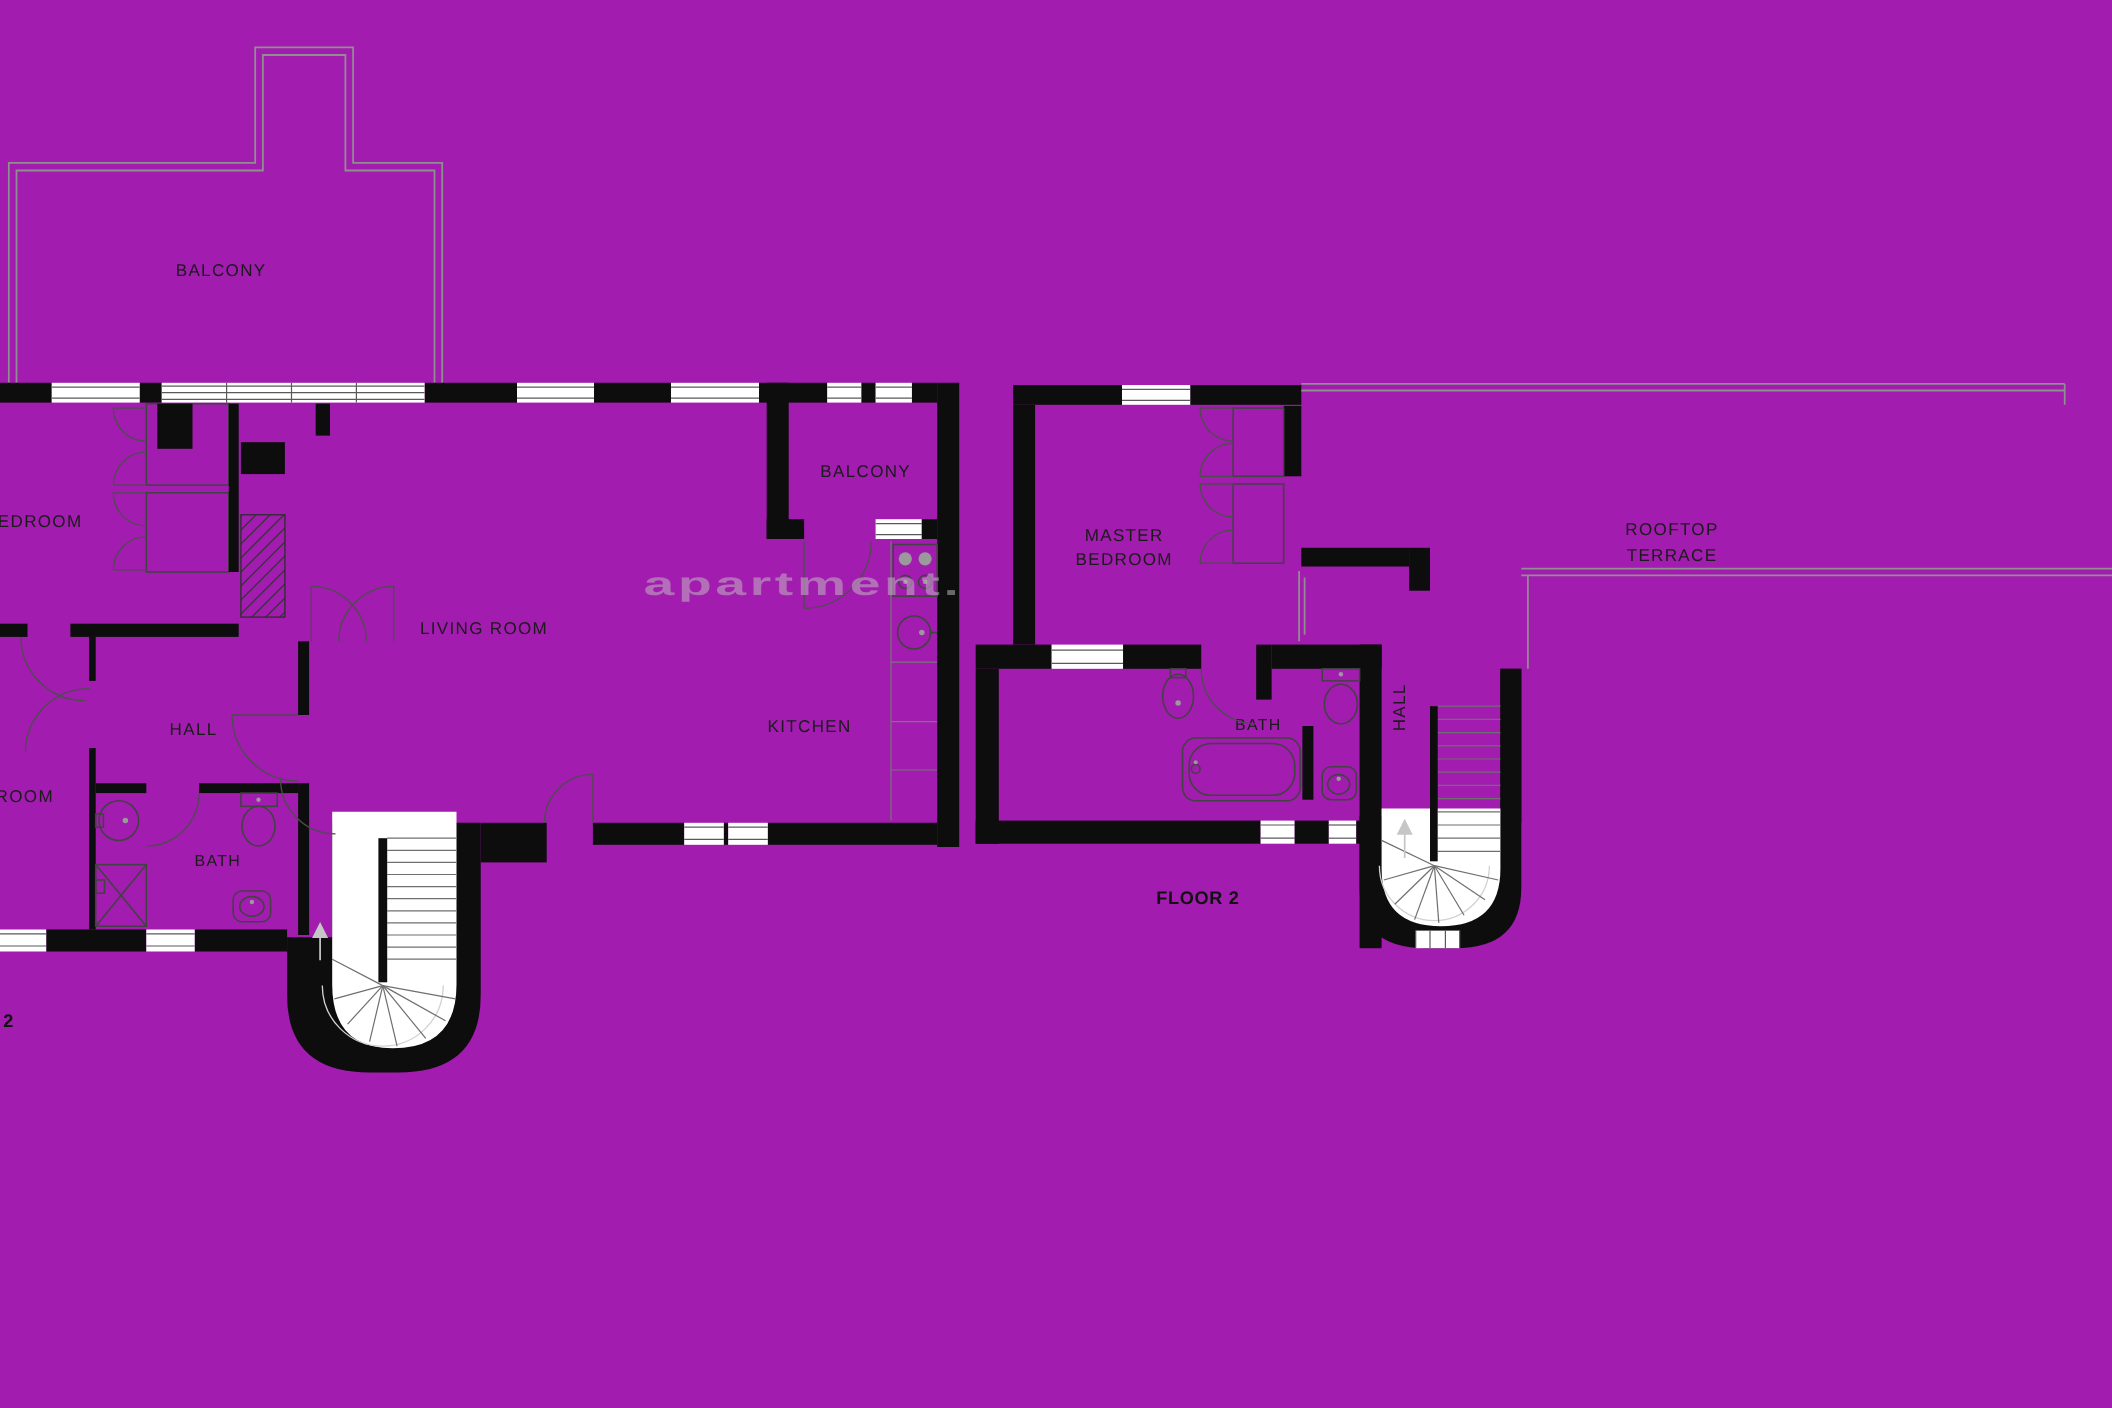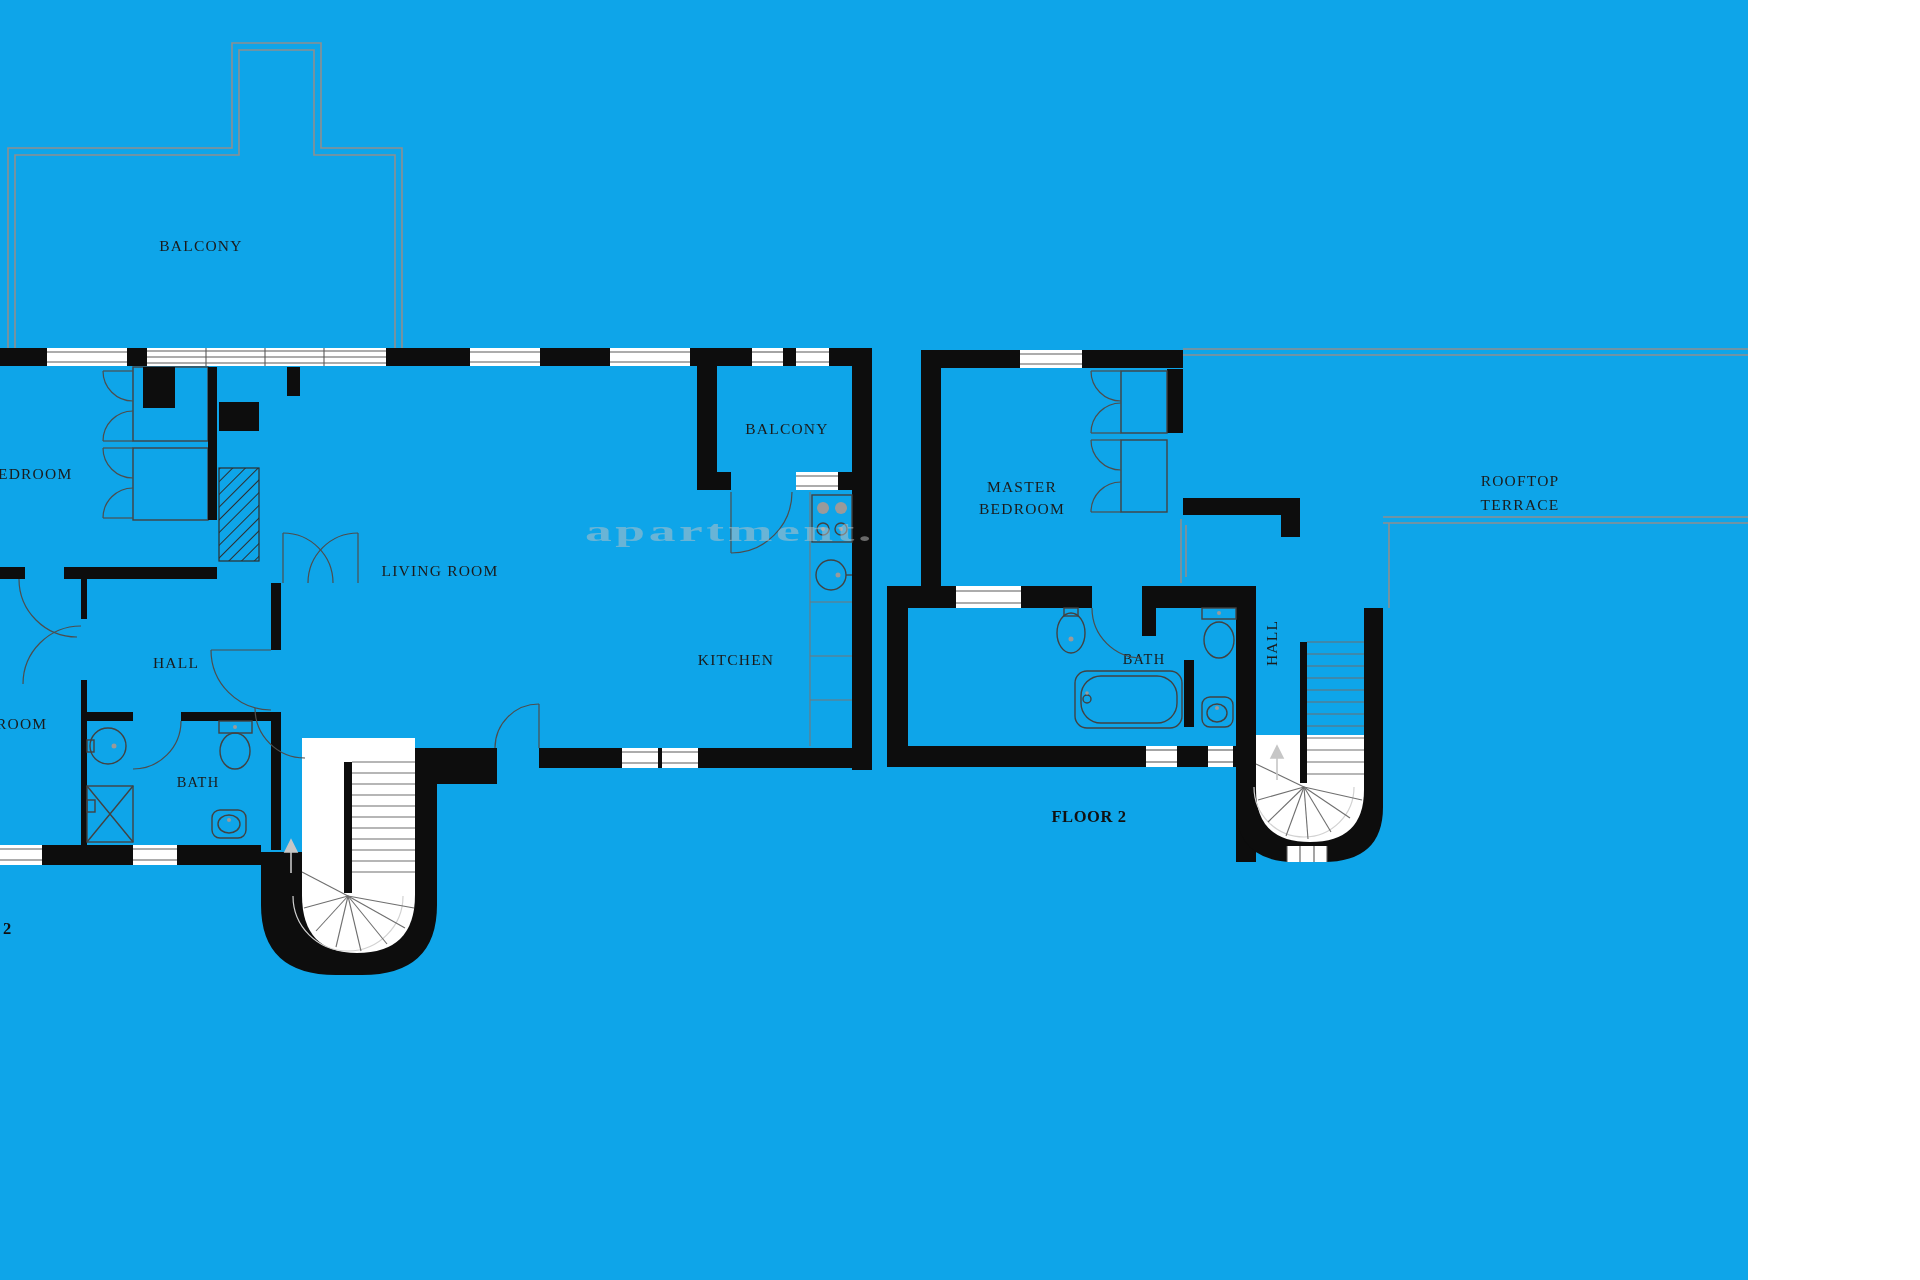--- a/index.html
+++ b/index.html
@@ -1,17 +1,17 @@
 <!DOCTYPE html>
 <html><head>
 <meta charset="utf-8">
 <style>
   html,body{margin:0;padding:0;background:#fff;}
-  .stage{position:relative;width:1748px;height:1280px;background:#0ea5e9;overflow:hidden;
-         font-family:Liberation Serif, serif;}
+  .stage{position:relative;width:1920px;height:1280px;background:#a21caf;overflow:hidden;
+         font-family:Liberation Sans, sans-serif;}
   svg{position:absolute;left:0;top:0;}
   .wall{fill:#0d0d0d;stroke:none;}
   .thin{fill:none;stroke:#8f8f8f;stroke-width:1.6;}
   .winframe{stroke:#5a5a5a;stroke-width:1.1;fill:none;}
   .winbg{fill:#ffffff;}
   .fix{fill:none;stroke:#424242;stroke-width:1.4;}
   .fixfill{fill:#9a9a9a;stroke:none;}
   .door{fill:none;stroke:#4d4d4d;stroke-width:1.2;}
   .tread{stroke:#6f6f6f;stroke-width:1.1;fill:none;}
   .guide{stroke:#d2d2d2;stroke-width:1.2;fill:none;}

